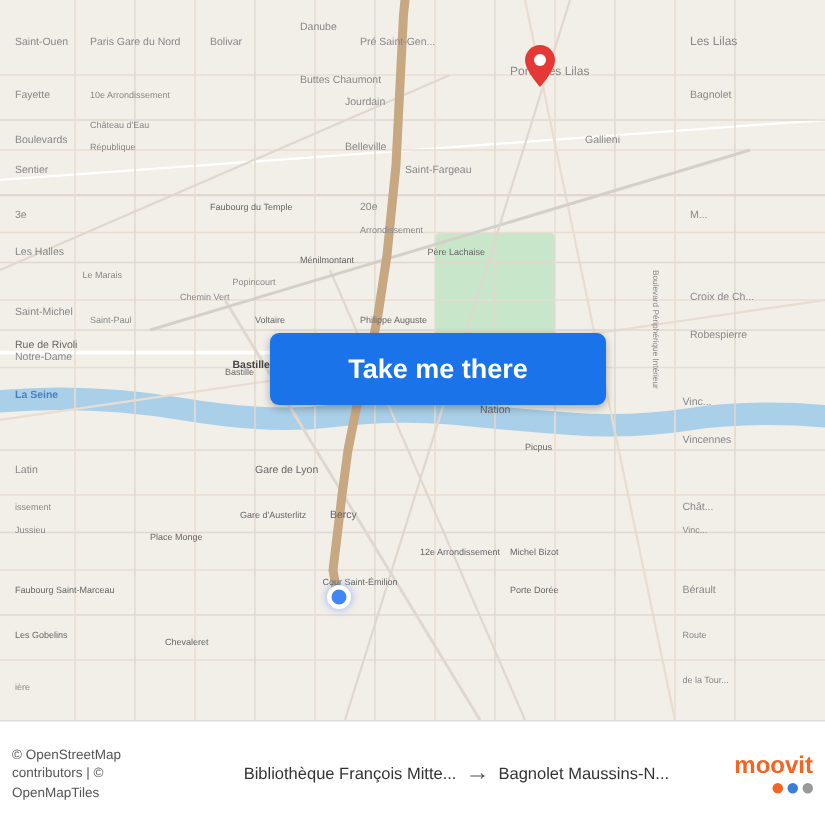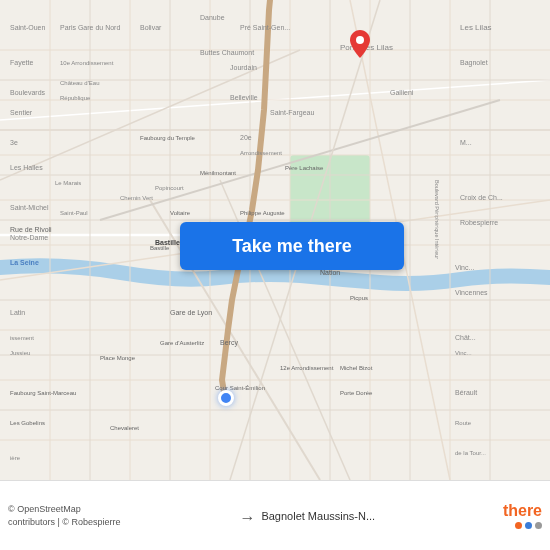--- a/index.html
+++ b/index.html
@@ -282,28 +282,29 @@
     </svg>
   </div>
 
   <div class="map-blue-dot"></div>
 
   <button class="take-me-there-btn">Take me there</button>
 
 </div>
 
 <div class="bottom-bar">
-  <div class="attribution">© OpenStreetMap contributors | © Robespierre</div>
+  <div class="attribution">© OpenStreetMap contributors | © OpenMapTiles</div>
 
   <div class="route-info">
+    <span class="route-from">Bibliothèque François Mitte...</span>
     <span class="route-arrow">→</span>
     <span class="route-to">Bagnolet Maussins-N...</span>
   </div>
 
   <div class="moovit-logo">
-    <span class="moovit-text">there</span>
+    <span class="moovit-text">moovit</span>
     <div class="moovit-dots">
       <div class="dot-orange"></div>
       <div class="dot-blue"></div>
       <div class="dot-gray"></div>
     </div>
   </div>
 </div>
 
 </body></html>

